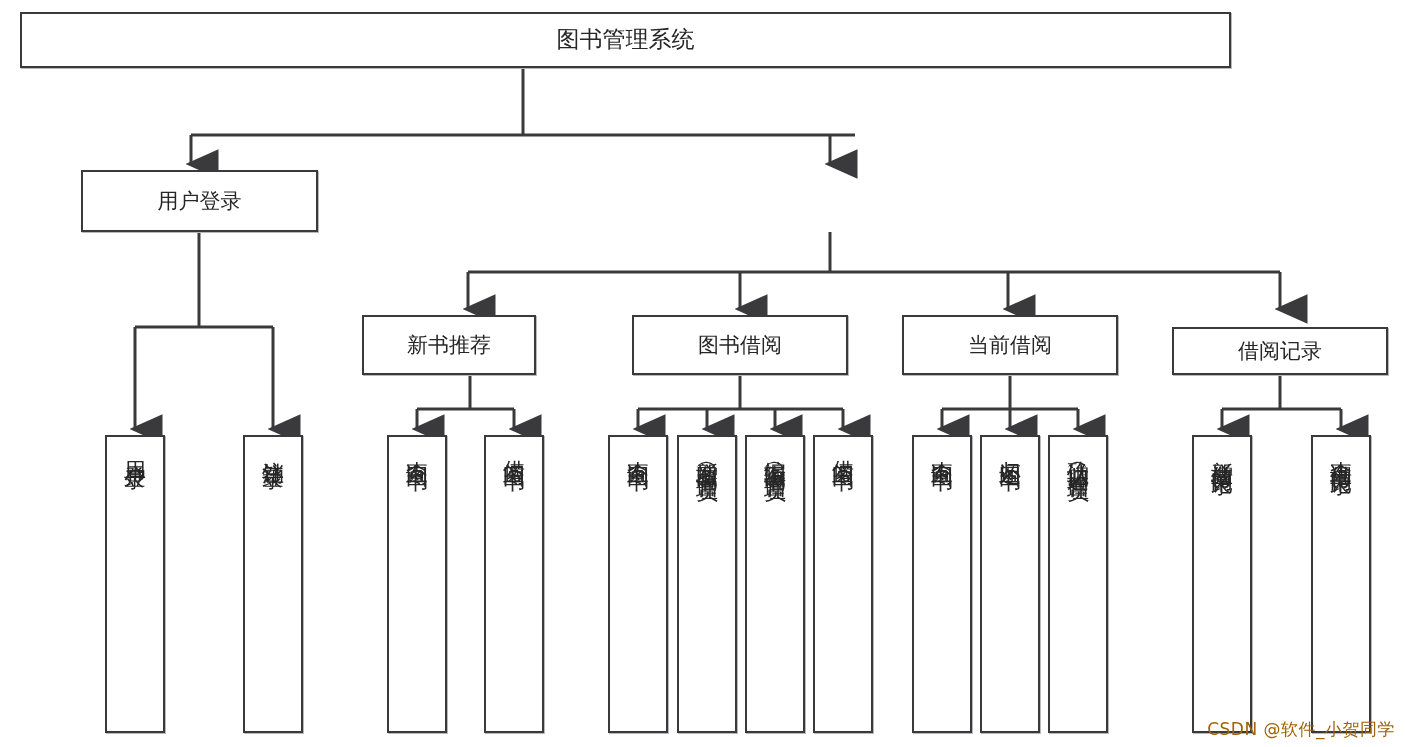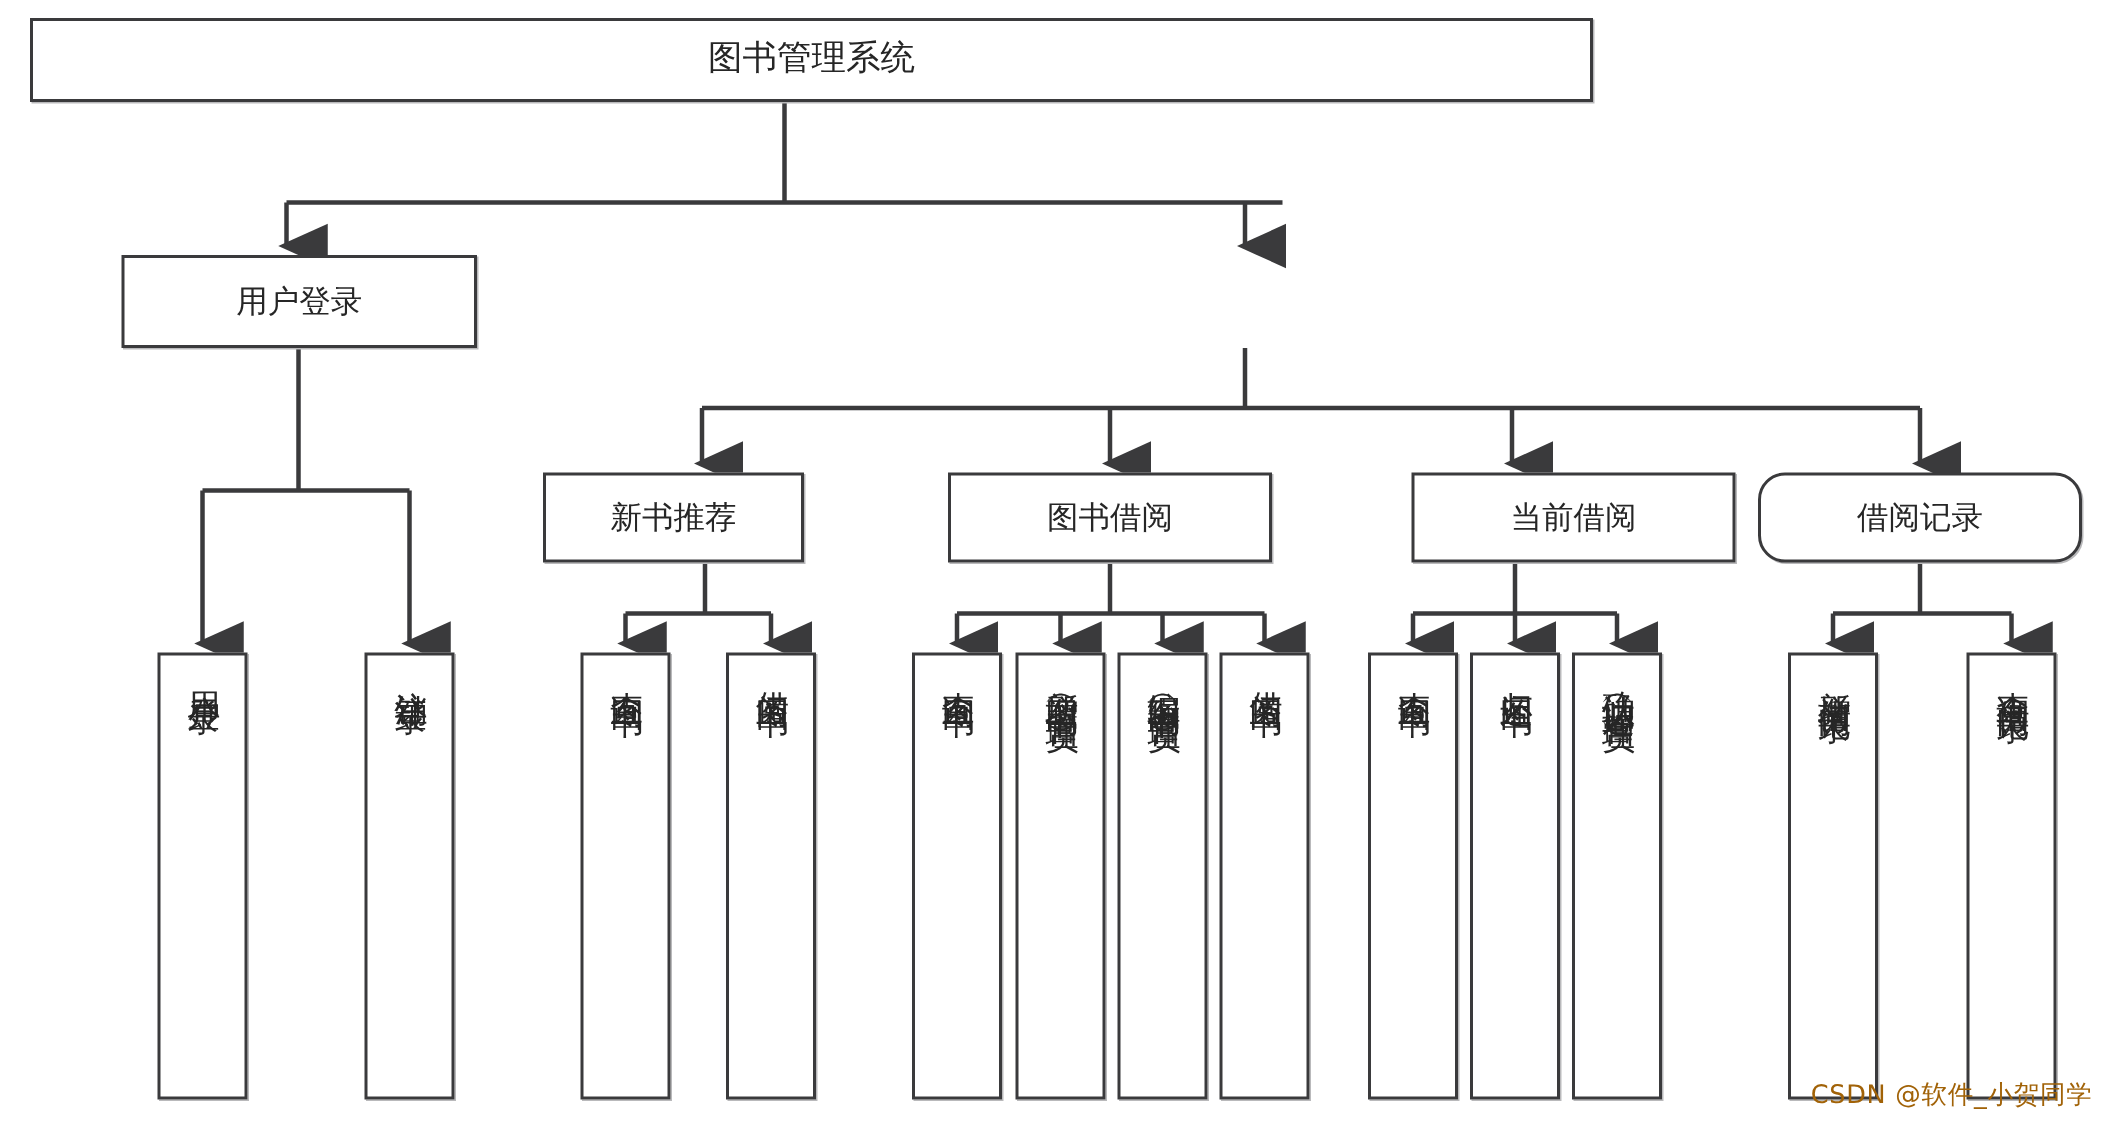--- a/index.html
+++ b/index.html
@@ -125,42 +125,42 @@
       <path d="M 1010 409 L 1010 429" marker-end="url(#arrow)"></path>
       <path d="M 1078 409 L 1078 429" marker-end="url(#arrow)"></path>
 
       <path d="M 1280 375 L 1280 409"></path>
       <path d="M 1222 409 L 1341 409"></path>
       <path d="M 1222 409 L 1222 429" marker-end="url(#arrow)"></path>
       <path d="M 1341 409 L 1341 429" marker-end="url(#arrow)"></path>
     </g>
   </svg>
 
-  <div class="node root" style="left:20px; top:12px; width:1042px; height:56px;">
+  <div class="node root" style="left:20px; top:12px; width:1211px; height:56px;">
     <span class="label">图书管理系统</span>
   </div>
 
   <div class="node mid" style="left:81px; top:170px; width:237px; height:62px;">
     <span class="label">用户登录</span>
   </div>
 
 
   <div class="node mid" style="left:362px; top:315px; width:174px; height:60px;">
     <span class="label">新书推荐</span>
   </div>
 
   <div class="node mid" style="left:632px; top:315px; width:216px; height:60px;">
     <span class="label">图书借阅</span>
   </div>
 
-  <div class="node mid" style="left:902px; top:315px; width:216px; height:60px;margin-left:39px;">
+  <div class="node mid" style="left:902px; top:315px; width:216px; height:60px;">
     <span class="label">当前借阅</span>
   </div>
 
-  <div class="node mid" style="left:1172px; top:315px; width:216px; height:60px;border-radius:18px;">
+  <div class="node mid" style="left:1172px; top:327px; width:216px; height:48px;">
     <span class="label">借阅记录</span>
   </div>
 
   <div class="node leaf" style="left:105px; top:435px; width:60px; height:298px;">
     <span class="label">用户登录</span>
   </div>
 
   <div class="node leaf" style="left:243px; top:435px; width:60px; height:298px;">
     <span class="label">注销登录</span>
   </div>

